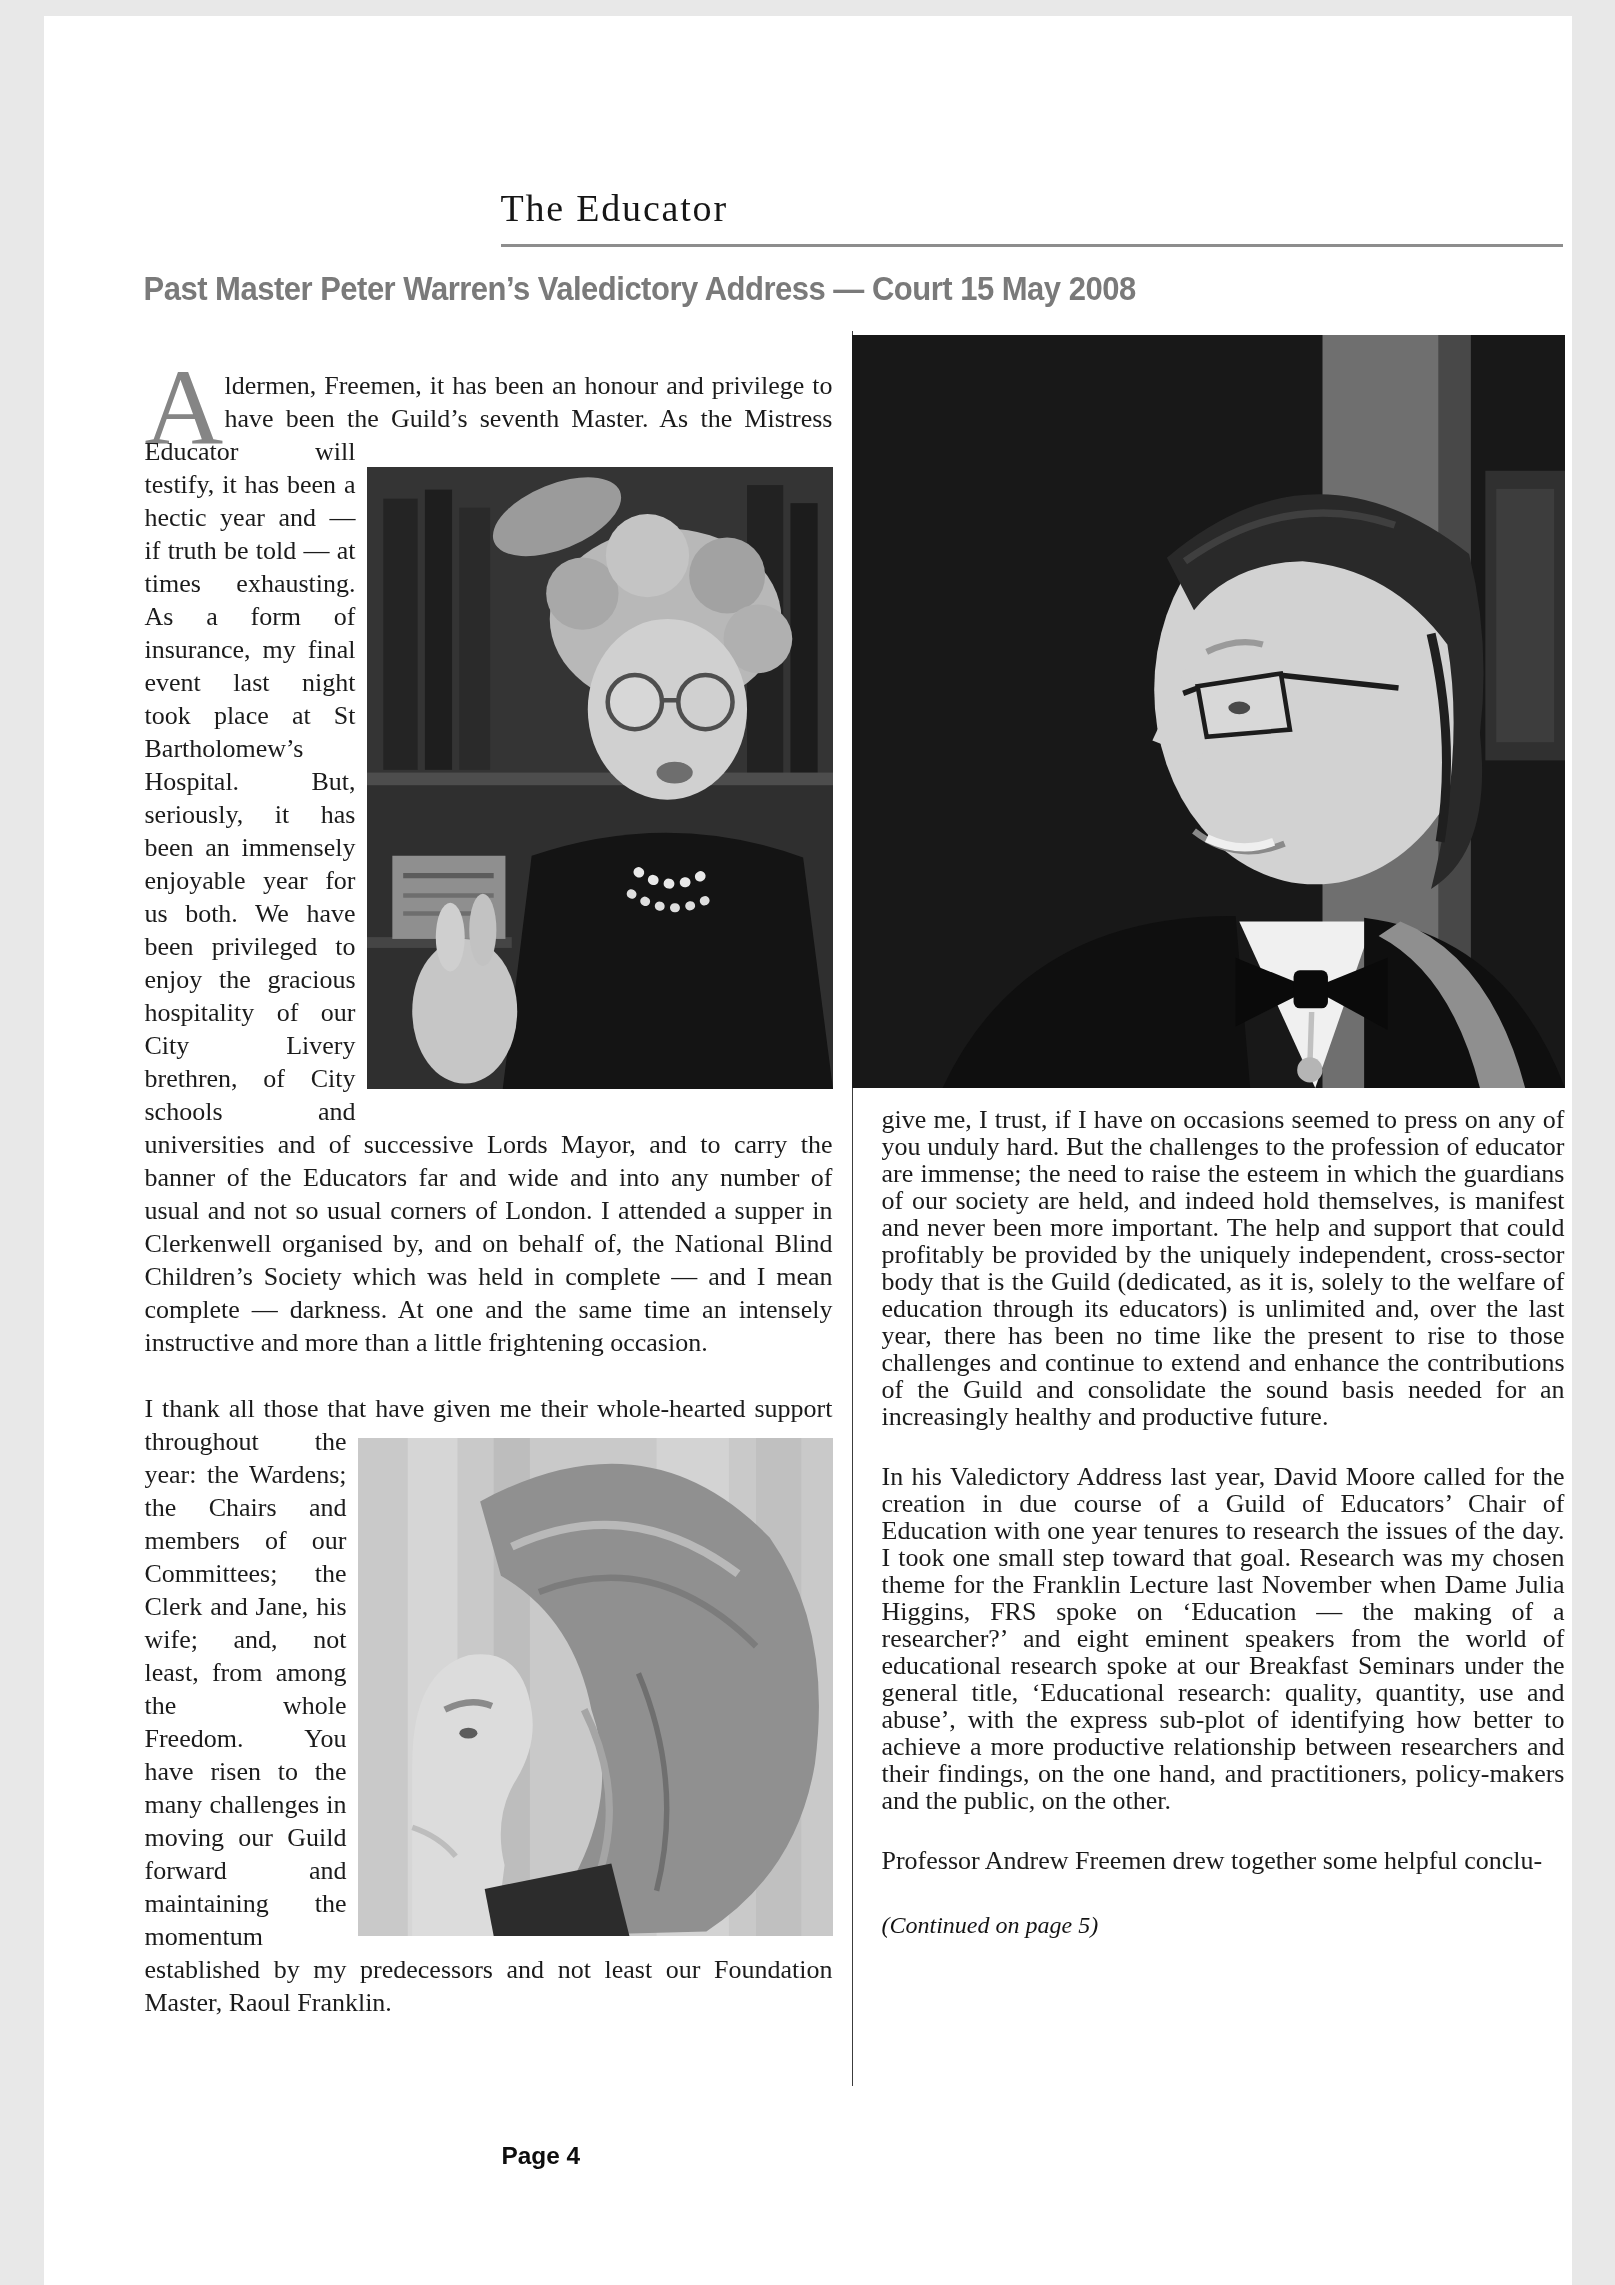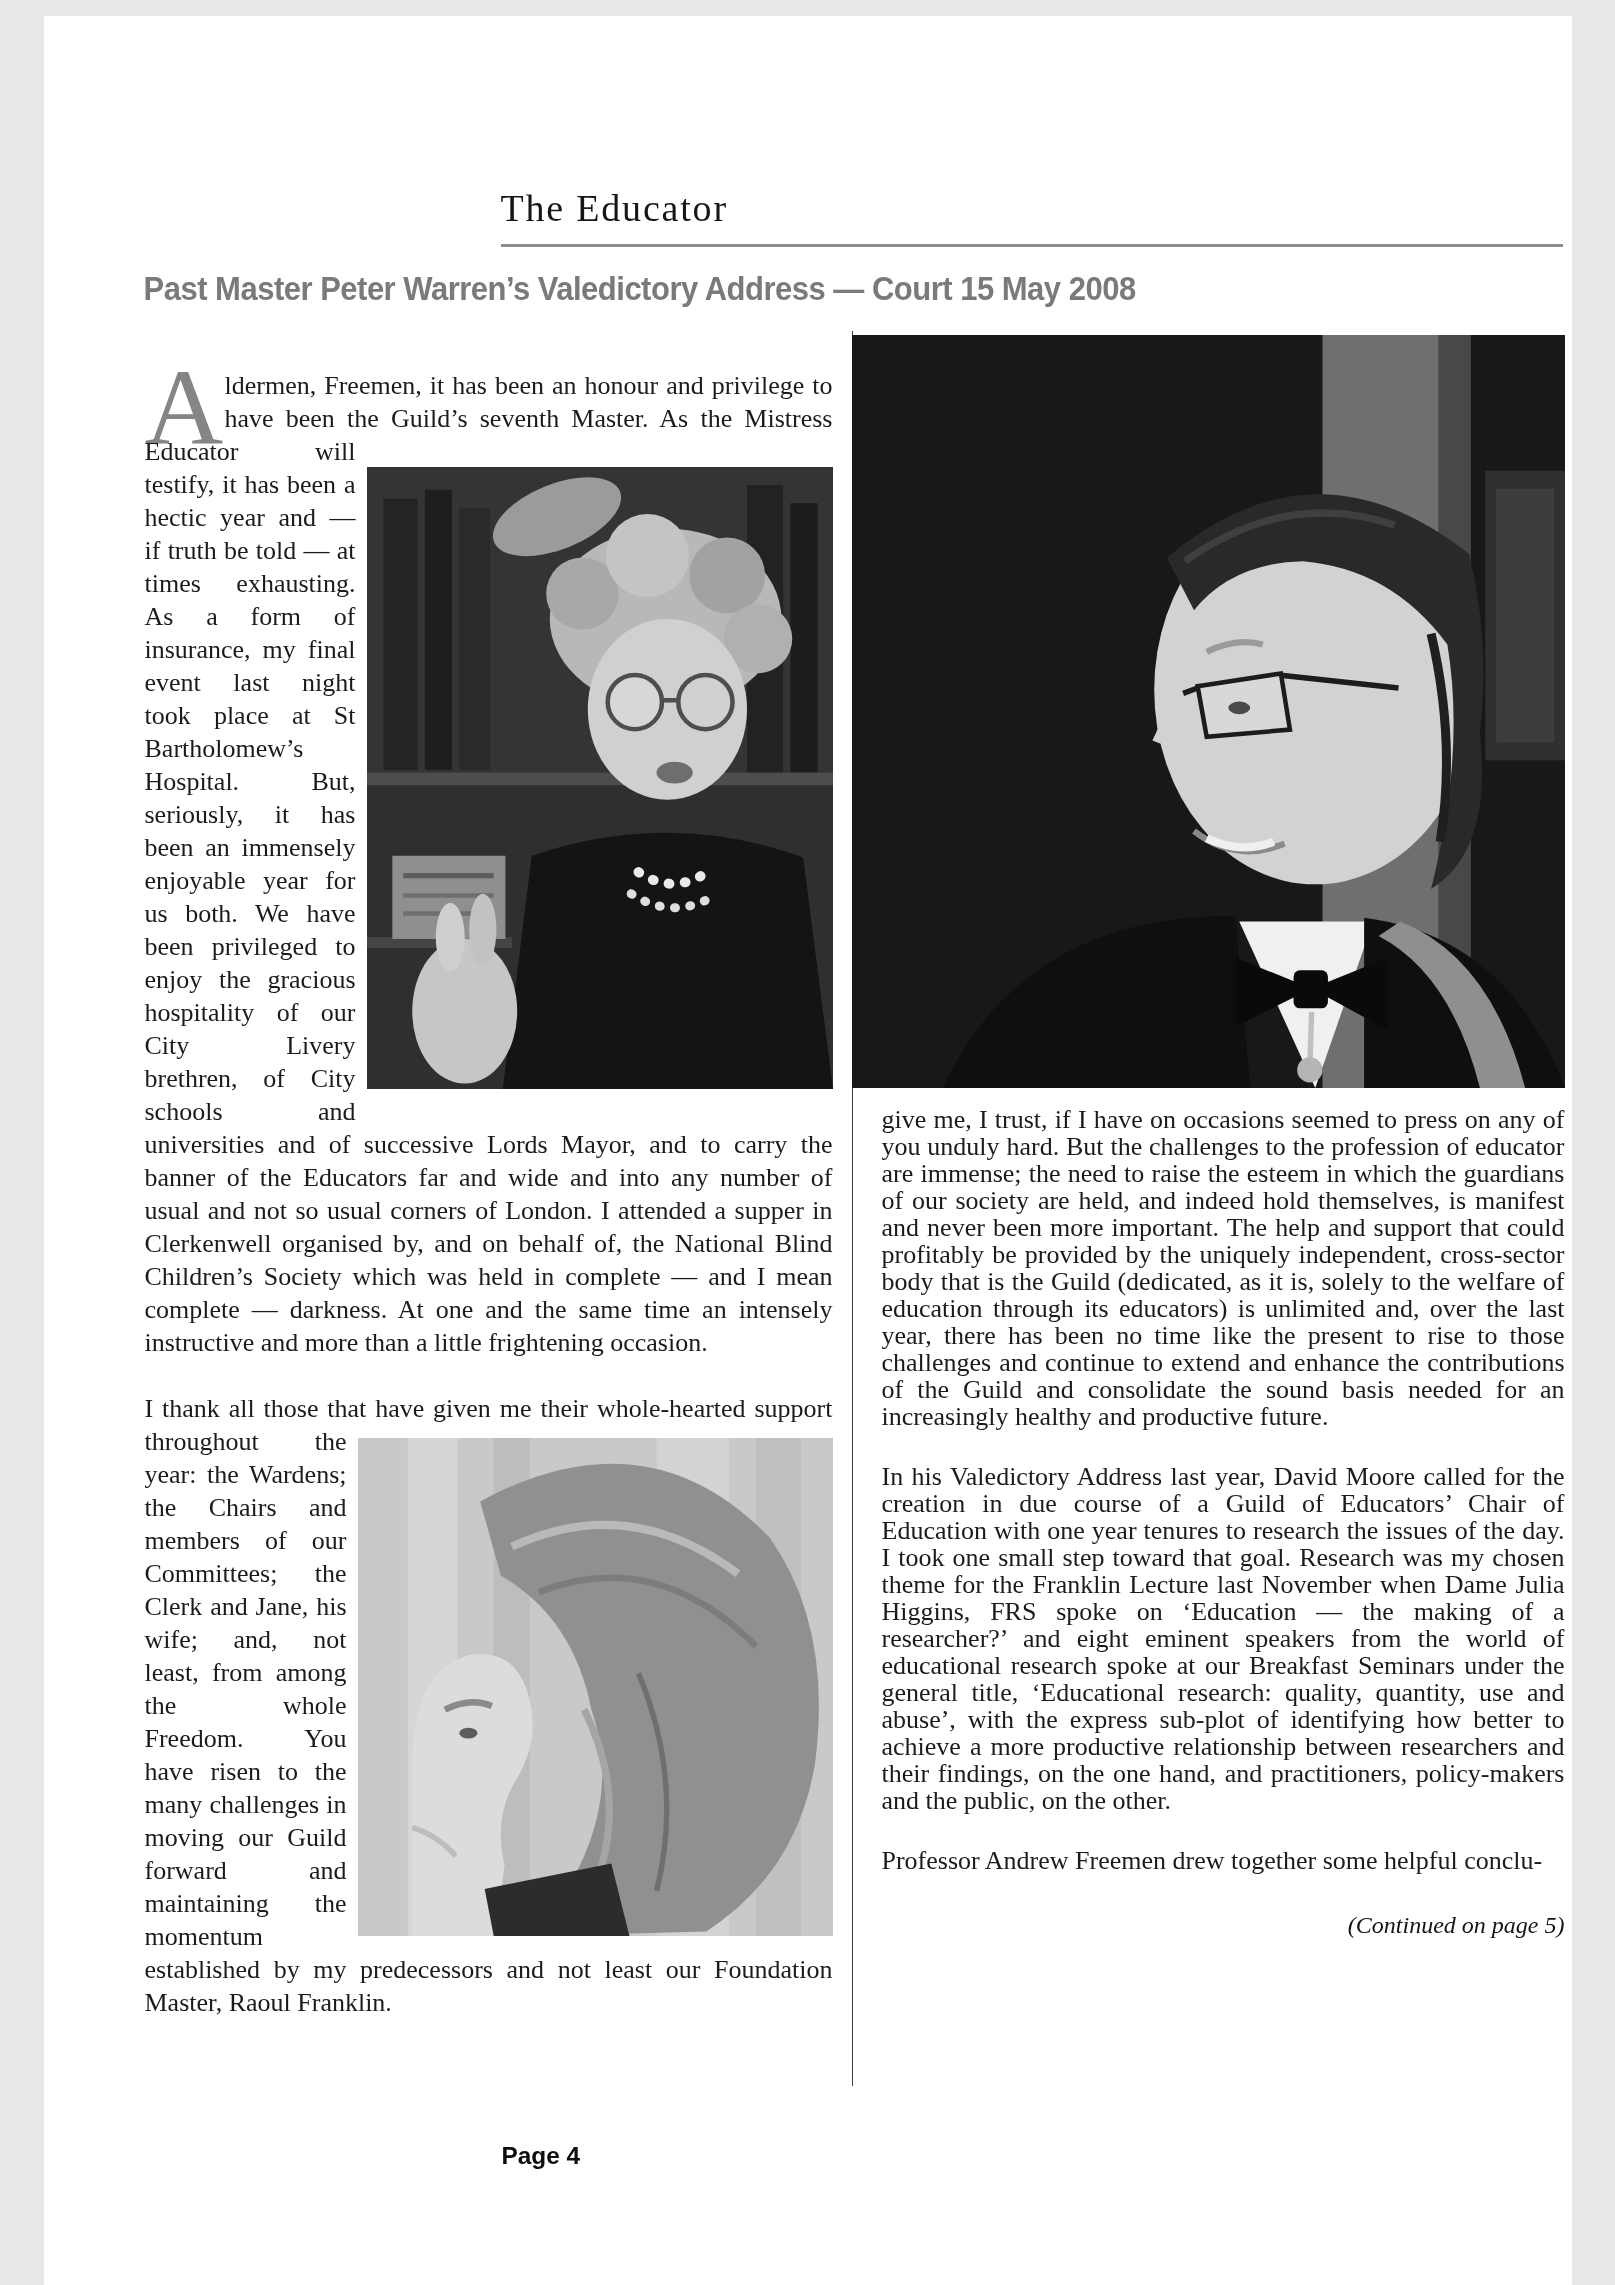--- a/index.html
+++ b/index.html
@@ -40,21 +40,21 @@
     font-size:109px;line-height:78px;color:#858585;
   }
   .ph{float:right;background:#2b2b2b;}
   .ph svg{display:block;width:100%;height:100%;}
   .ph1{width:466px;height:622px;margin:32px 0 9px 11px;}
   .ph3{width:475px;height:498px;margin:12.7px 0 9px 11px;}
   .ph2{display:block;width:713px;height:753px;background:#181818;}
   .ph2 svg{display:block;width:100%;height:100%;}
   .rc-p1{margin-top:18px;}
   .continued{
-    text-align:right;font-style:italic;font-size:24px;margin-top:38px;color:#141414;
+    font-style:italic;font-size:24px;margin-top:38px;color:#141414;
   }
   .page-number{
     position:absolute;left:458px;top:2126px;
     font-family:"Liberation Sans", sans-serif;font-weight:700;
     font-size:24.4px;color:#0d0d0d;
   }
 </style>
 </head>
 <body>
 

